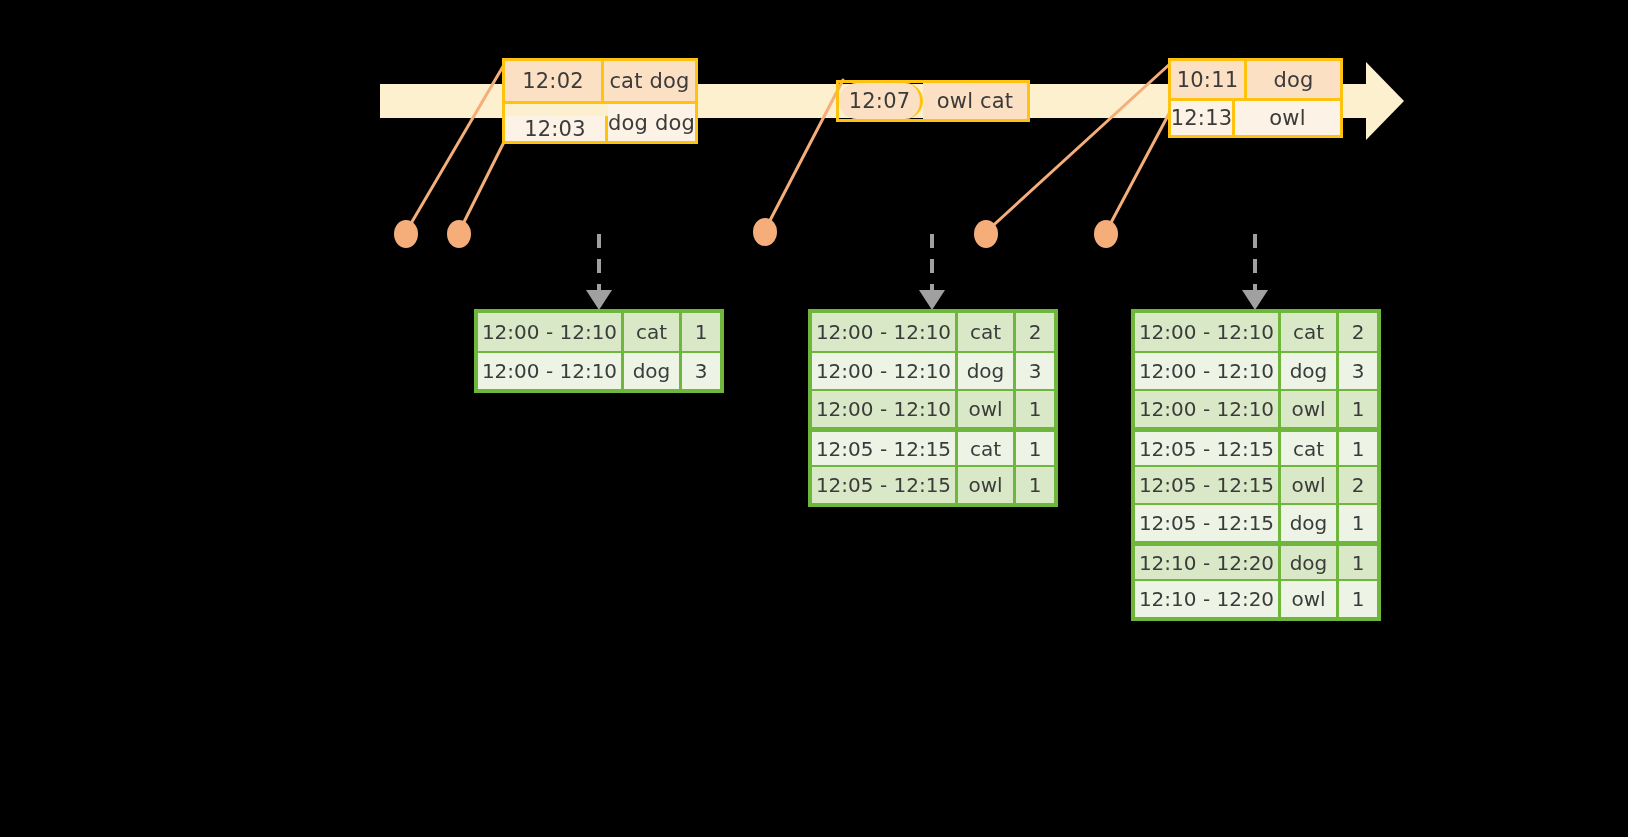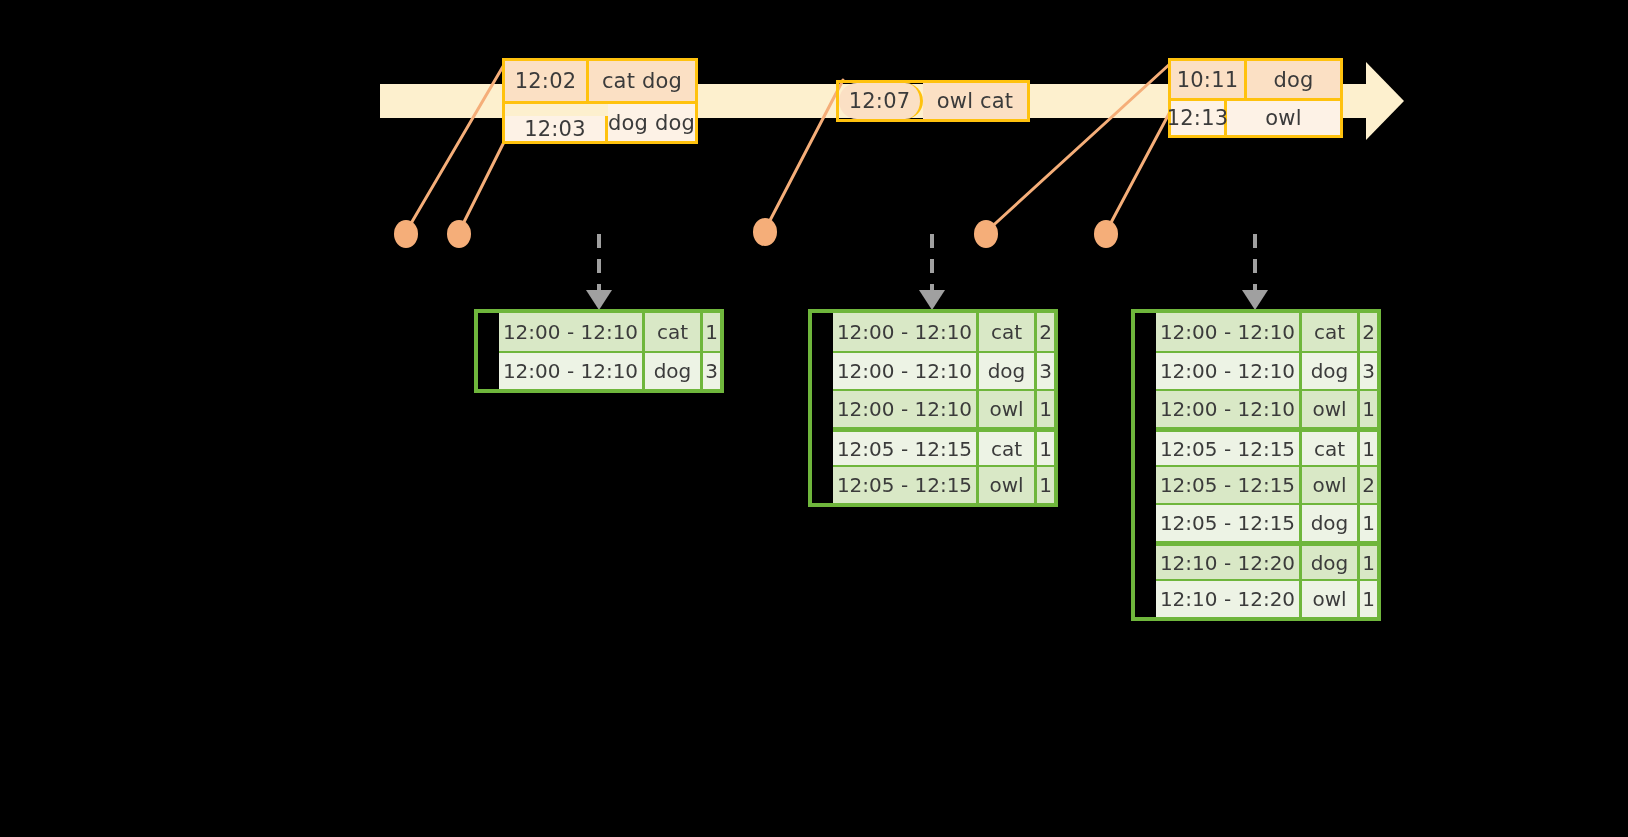--- a/index.html
+++ b/index.html
@@ -17,21 +17,21 @@
   .evt-row + .evt-row{border-top:3px solid #FFC20E;}
   .evt-cell{box-sizing:border-box;display:flex;align-items:center;
             justify-content:center;color:#3b3b3b;font-size:21px;
             letter-spacing:.2px;white-space:nowrap;}
   .evt-cell.time{border-right:3px solid #FFC20E;}
   .shade-a .evt-cell{background:#FBE0C4;}
   .shade-b .evt-cell{background:#FDF2E6;}
 
   
   .res-table{position:absolute;z-index:2;border:4px solid #6FB63C;
-             box-sizing:border-box;display:flex;flex-direction:column;padding-left:21px;}
+             box-sizing:border-box;display:flex;flex-direction:column;}
   .res-row{display:flex;flex-direction:row;box-sizing:border-box;height:38px;}
   .res-row + .res-row{border-top:2px solid #6FB63C;}
   .res-row.grp-sep{border-top:5px solid #6FB63C;}
   .res-cell{box-sizing:border-box;display:flex;align-items:center;
             justify-content:center;color:#3b3b3b;font-size:20px;
             white-space:nowrap;}
   .res-cell.win{border-right:3px solid #6FB63C;}
   .res-cell.key{border-right:3px solid #6FB63C;}
   .tone-a .res-cell{background:#D9E8C6;}
   .tone-b .res-cell{background:#EDF3E5;}
@@ -75,21 +75,21 @@
       </g>
       <g>
         <line x1="1255" y1="234" x2="1255" y2="292" stroke-dasharray="14 11"></line>
         <polygon points="1242,290 1268,290 1255,310" stroke="none"></polygon>
       </g>
     </g>
   </svg>
 
   <div class="evt-group" style="left:502px;top:58px;width:196px;height:86px;">
     <div class="evt-row shade-a" style="height:40px;">
-      <div class="evt-cell time" style="width:84px;">12:02</div>
+      <div class="evt-cell time" style="width:99px;">12:02</div>
       <div class="evt-cell payload" style="flex:1;">cat dog</div>
     </div>
     <div class="evt-row shade-b" style="height:40px;">
       <div class="evt-cell time" style="width:107px;margin-top:12px;">12:03</div>
       <div class="evt-cell payload" style="flex:1;">dog dog</div>
     </div>
   </div>
 
   <div class="evt-group" style="left:836px;top:80px;width:194px;height:42px;">
     <div class="evt-row shade-a" style="height:36px;">
@@ -97,21 +97,21 @@
       <div class="evt-cell payload" style="flex:1;">owl cat</div>
     </div>
   </div>
 
   <div class="evt-group" style="left:1168px;top:58px;width:175px;height:80px;">
     <div class="evt-row shade-a" style="height:37px;">
       <div class="evt-cell time" style="width:76px;">10:11</div>
       <div class="evt-cell payload" style="flex:1;">dog</div>
     </div>
     <div class="evt-row shade-b" style="height:37px;">
-      <div class="evt-cell time" style="width:56px;">12:13</div>
+      <div class="evt-cell time" style="width:64px;">12:13</div>
       <div class="evt-cell payload" style="flex:1;">owl</div>
     </div>
   </div>
 
   <div class="res-table" style="left:474px;top:309px;width:250px;">
       <div class="res-row tone-a">
         <div class="res-cell win" style="width: 146px;">12:00 - 12:10</div>
         <div class="res-cell key" style="width: 58px;">cat</div>
         <div class="res-cell cnt" style="flex: 1 1 0%;">1</div>
       </div>

